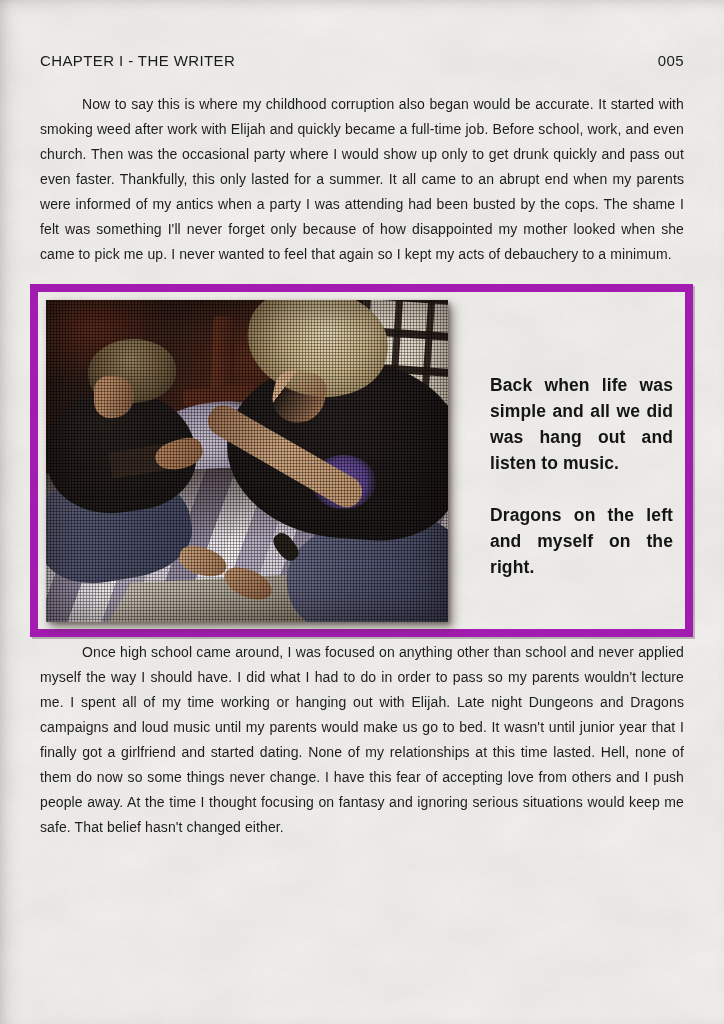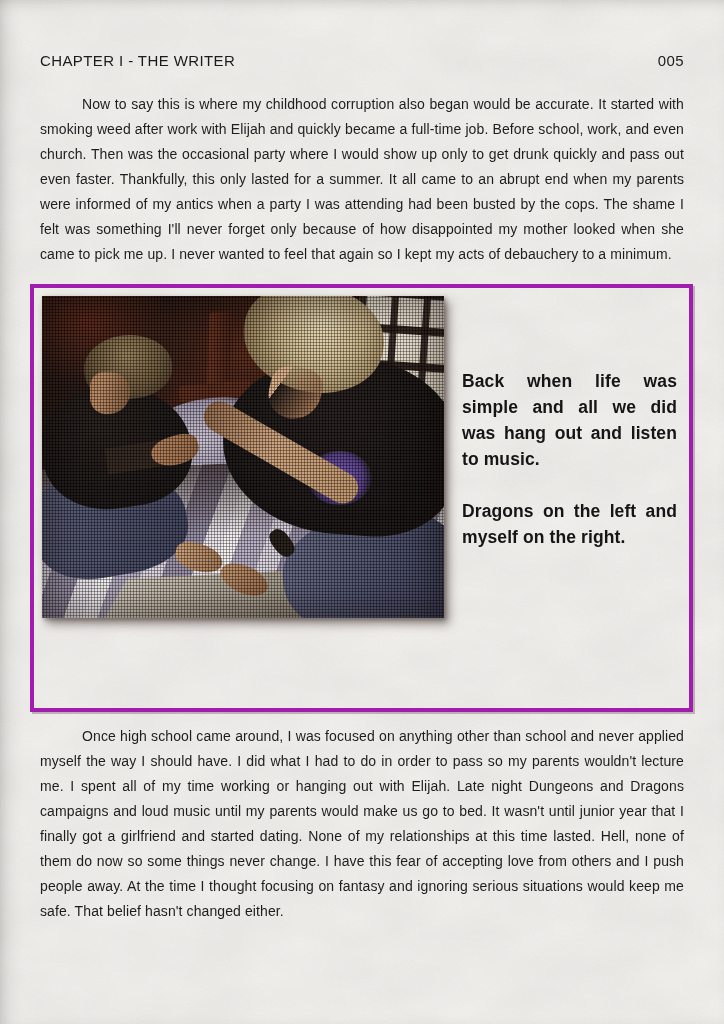--- a/index.html
+++ b/index.html
@@ -28,30 +28,30 @@
   }
   .body-para {
     margin: 0 40px;
     font-size: 14px; line-height: 25px;
     text-align: justify;
     text-indent: 42px;
     letter-spacing: 0.1px;
     color: #1d1d1d;
   }
   .para-1 { margin-top: 22px; }
-  .para-2 { margin-top: 12px; }
+  .para-2 { margin-top: 3px; }
 
   .figure-frame {
     box-sizing: border-box;
     margin: 17px 31px 0 30px;
-    height: 428px;
-    border: 4px solid #a21caf;
+    height: 353px;
+    border: 8px solid #a21caf;
     box-shadow: 2px 2px 0 rgba(90,80,72,0.35);
     padding: 8px 8px 11px 8px;
-    display: flex; align-items: flex-start;
+    display: flex; align-items: flex-start; gap: 24px;
   }
   .photo {
     position: relative;
     width: 402px; height: 322px;
     flex-shrink: 0;
     overflow: hidden;
     background: #190c08;
     box-shadow: 5px 6px 9px rgba(60,45,40,0.5), 2px 2px 4px rgba(60,45,40,0.4);
   }
   .photo > div { position: absolute; }

